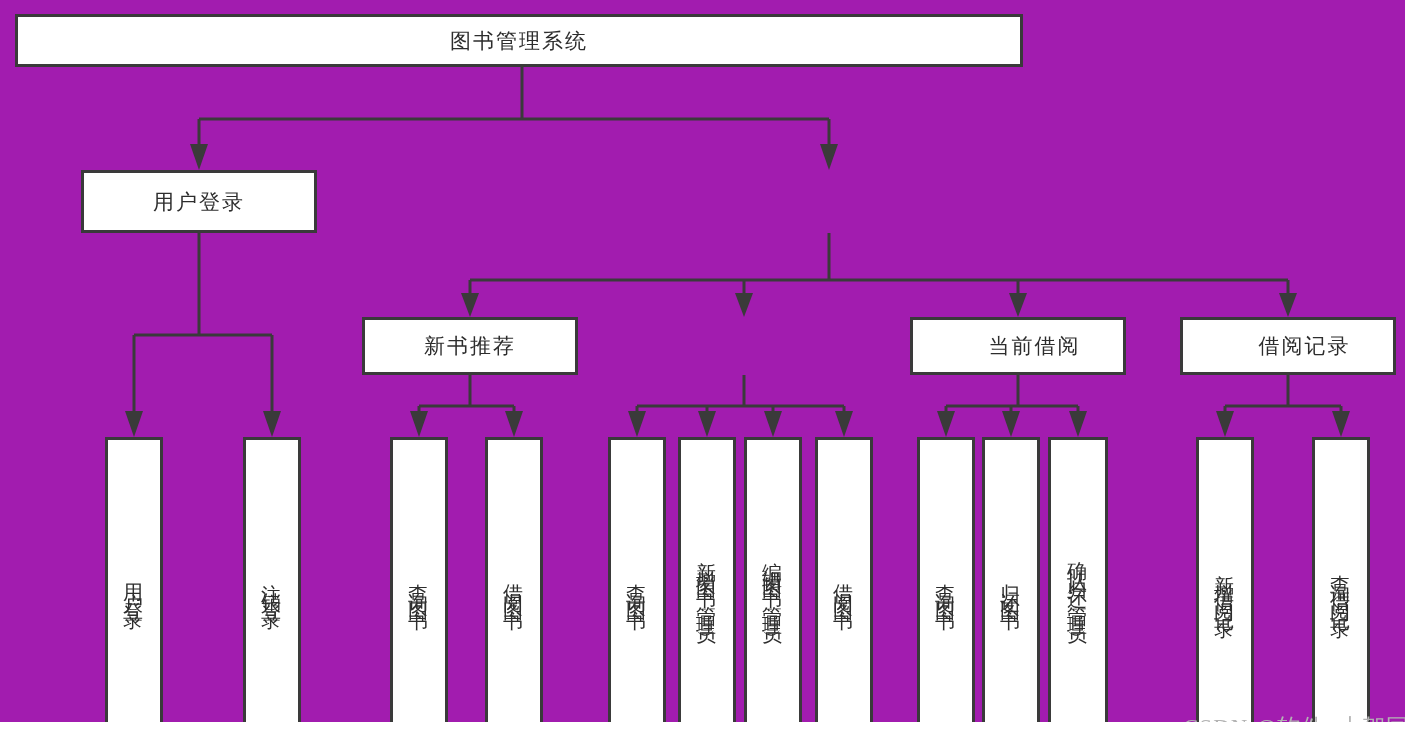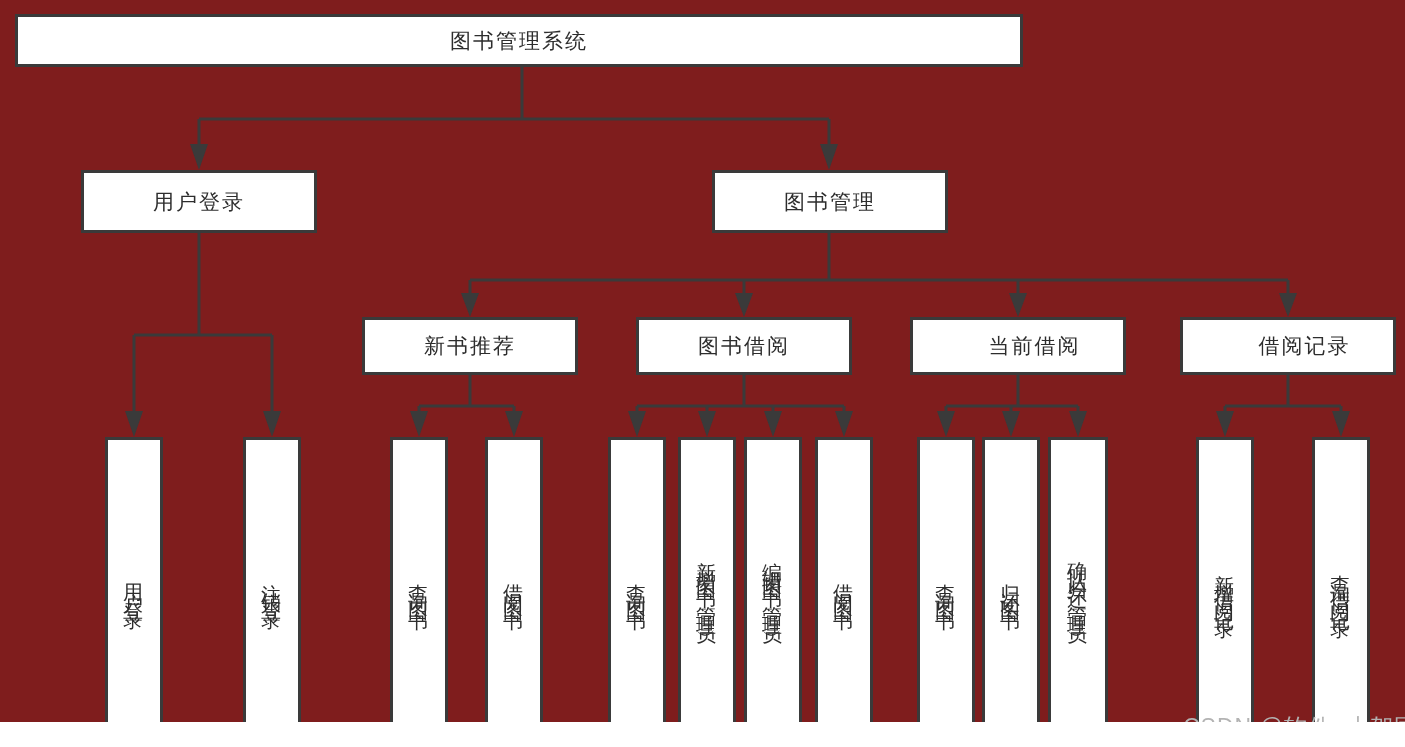--- a/index.html
+++ b/index.html
@@ -1,22 +1,22 @@
 <!DOCTYPE html>
 <html><head>
 <meta charset="utf-8">
 <style>
   html, body { margin: 0; padding: 0; background: #ffffff; }
   #canvas {
     position: relative;
     width: 1405px;
     height: 722px;
-    background: #7f1d1d;
+    background: #a21caf;
     overflow: hidden;
-    font-family: Liberation Sans, sans-serif;
+    font-family: Liberation Serif, serif;
   }
   #connectors {
     position: absolute;
     left: 0; top: 0;
     width: 1405px; height: 747px;
   }
   .box {
     position: absolute;
     box-sizing: border-box;
     border: 3px solid #3a3a3a;
@@ -91,24 +91,22 @@
       <polygon points="1002,411 1020,411 1011,437"></polygon>
       <polygon points="1069,411 1087,411 1078,437"></polygon>
       <polygon points="1216,411 1234,411 1225,437"></polygon>
       <polygon points="1332,411 1350,411 1341,437"></polygon>
     </g>
   </svg>
 
   <div class="box" style="left:15px; top:14px; width:1008px; height:53px;">图书管理系统</div>
 
   <div class="box" style="left:81px; top:170px; width:236px; height:63px;">用户登录</div>
-  <div class="box" style="left:712px; top:170px; width:236px; height:63px;">图书管理</div>
 
   <div class="box" style="left:362px; top:317px; width:216px; height:58px;">新书推荐</div>
-  <div class="box" style="left:636px; top:317px; width:216px; height:58px;">图书借阅</div>
   <div class="box" style="left:910px; top:317px; width:216px; height:58px;padding-left:33px;">当前借阅</div>
   <div class="box" style="left:1180px; top:317px; width:216px; height:58px;padding-left:33px;">借阅记录</div>
 
   <div class="box vbox" style="left:105px; top:437px; width:58px; height:298px;">用户登录</div>
   <div class="box vbox" style="left:243px; top:437px; width:58px; height:298px;">注销登录</div>
 
   <div class="box vbox" style="left:390px; top:437px; width:58px; height:298px;">查询图书</div>
   <div class="box vbox" style="left:485px; top:437px; width:58px; height:298px;">借阅图书</div>
 
   <div class="box vbox" style="left:608px; top:437px; width:58px; height:298px;">查询图书</div>

